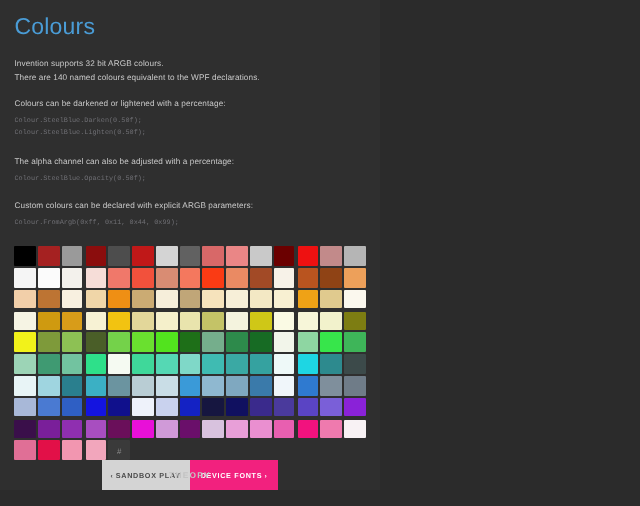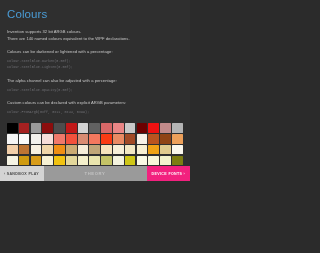--- a/index.html
+++ b/index.html
@@ -10,24 +10,25 @@
   body {
     width: 190px;
     height: 253px;
     overflow: hidden;
     font-family: "Liberation Sans", sans-serif;
     -webkit-font-smoothing: antialiased;
   }
   #app {
     position: relative;
     width: 190px;
-    height: 181px;
+    height: 245px;
     background: #2f2f2f;
     display: flex;
     flex-direction: column;
+    align-items: center;
   }
 
   
   .content {
     flex: 1 1 auto;
     padding: 8px 7px 0 7px;
     overflow: hidden;
   }
   .page-title {
     color: #4a9cd6;

